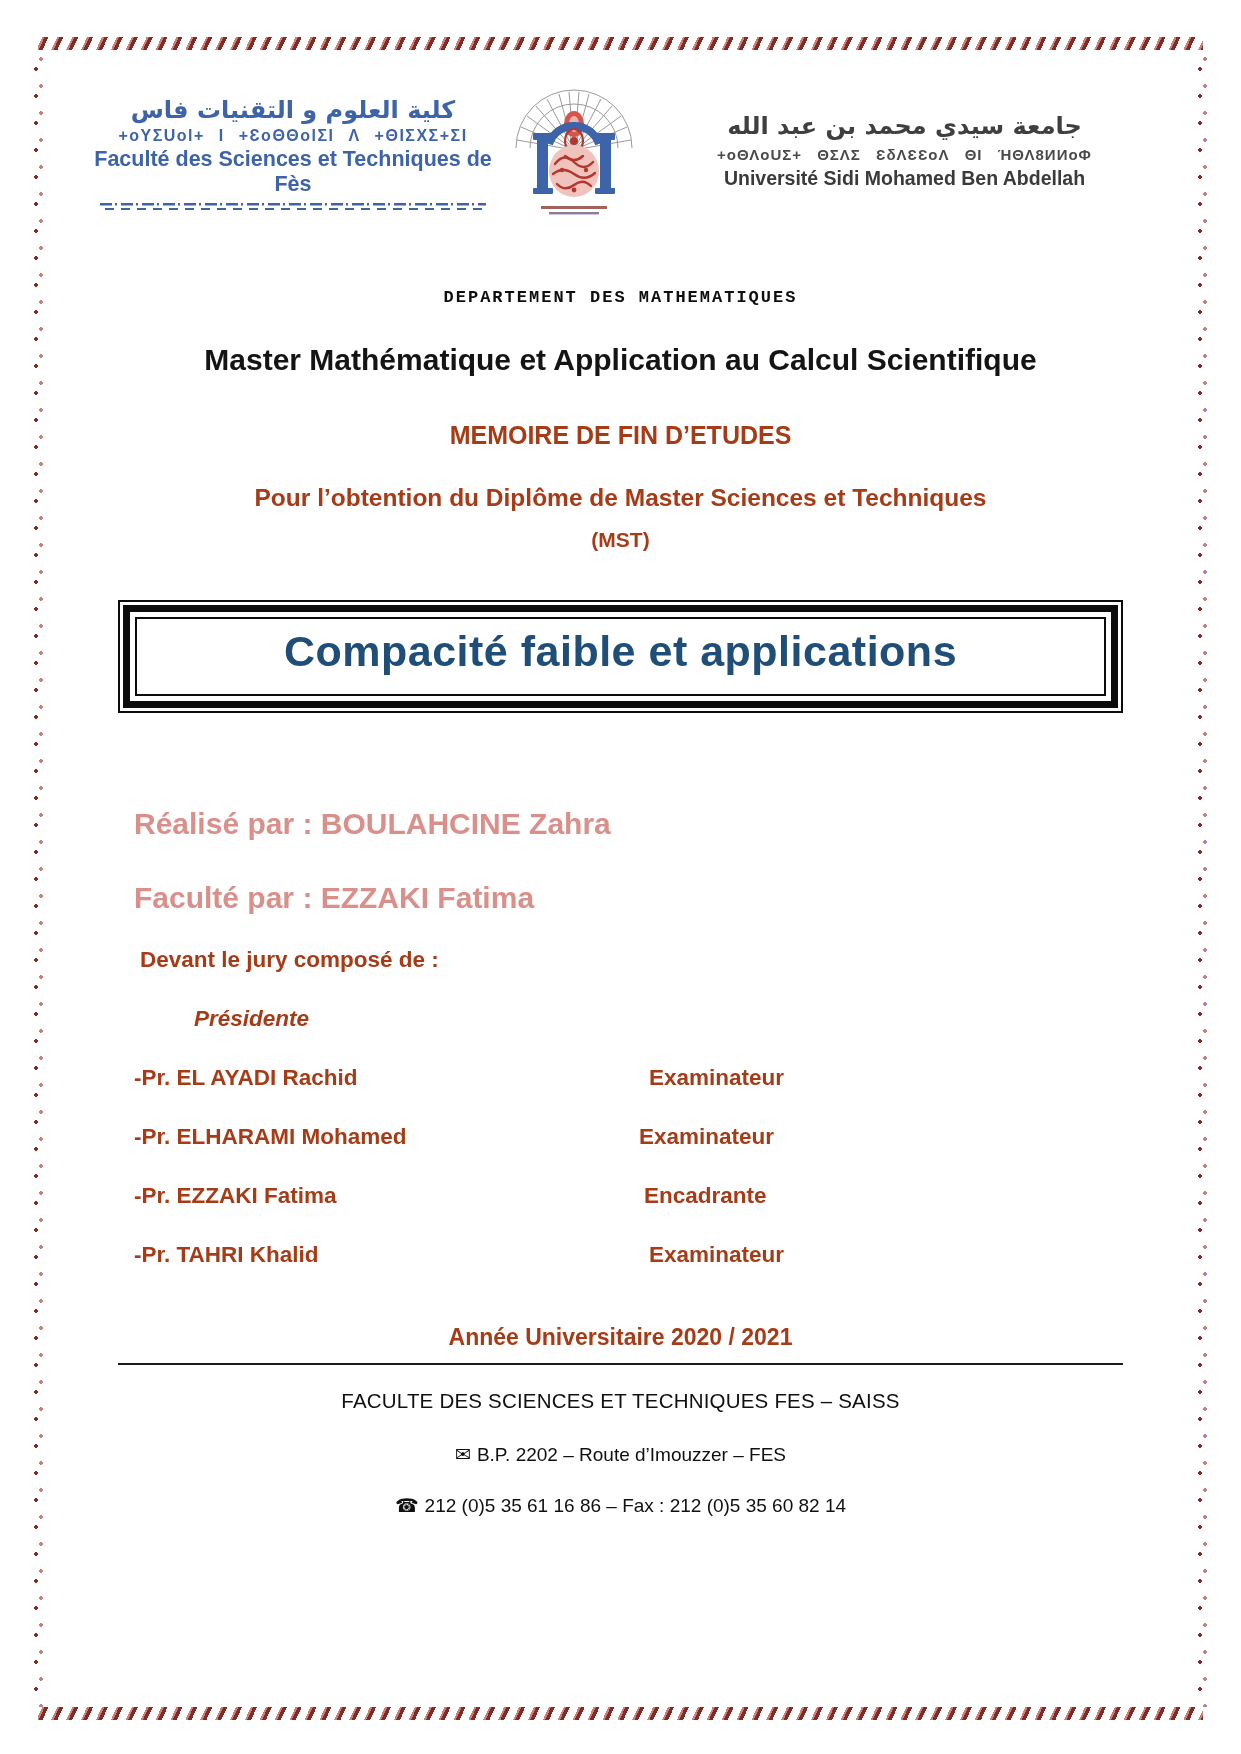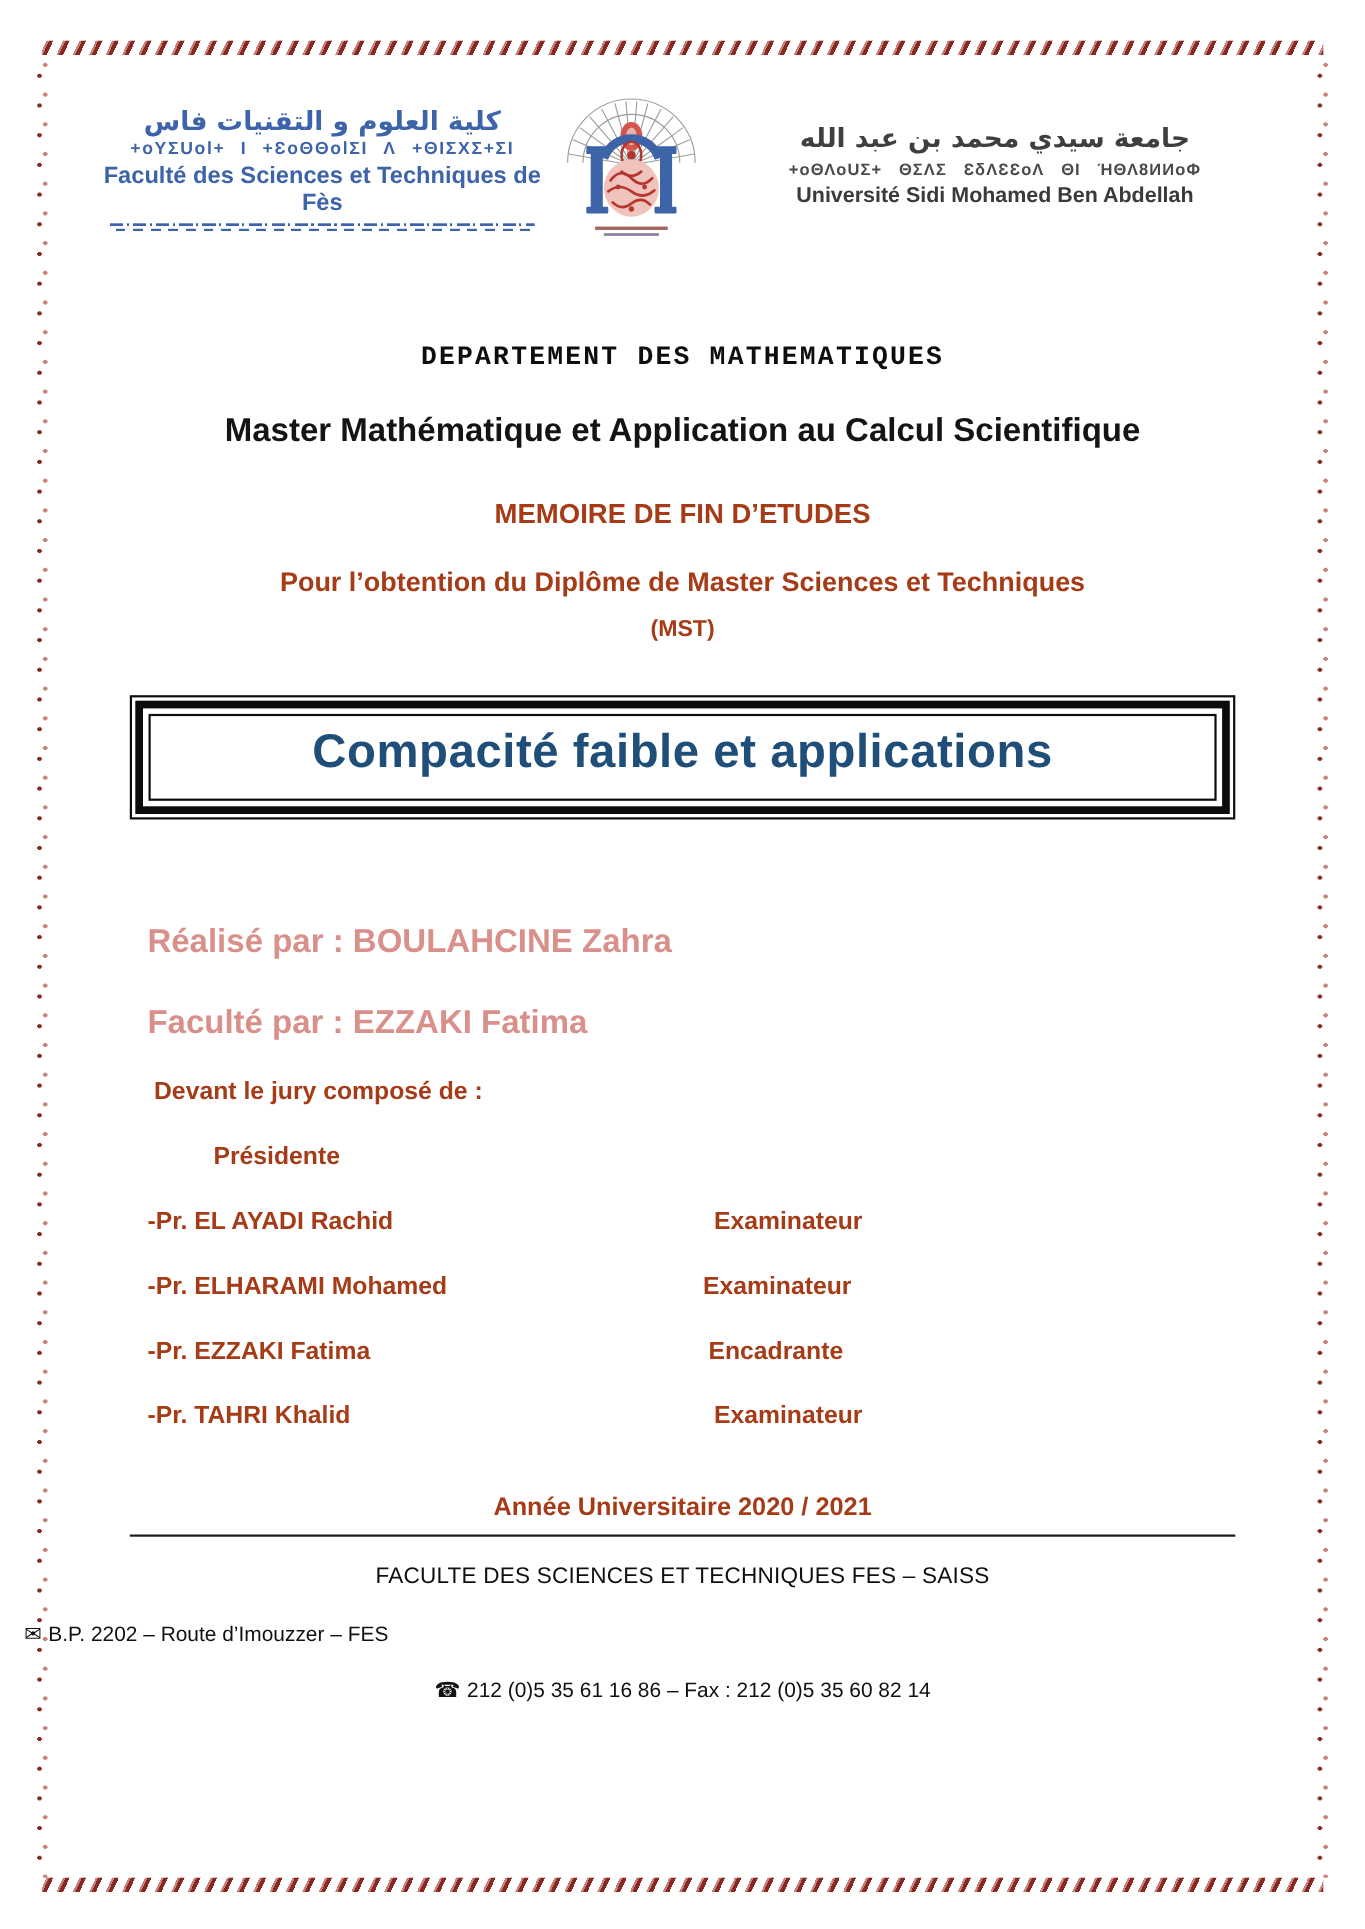--- a/index.html
+++ b/index.html
@@ -41,23 +41,23 @@
     background-repeat:no-repeat;
   }
   .header-logo { width:160px; margin-top:-10px; flex:none; display:flex; justify-content:center; }
   .header-right { flex:1; text-align:center; color:#3c3c3c; padding-top:16px; }
   .header-right .ar { font-family:"DejaVu Sans", sans-serif; font-size:24px; font-weight:bold; color:#3f3f3f; direction:rtl; }
   .header-right .tif { font-size:15px; font-weight:bold; color:#4a4a4a; letter-spacing:1px; margin-top:6px; word-spacing:10px; }
   .header-right .lat { font-size:19.5px; font-weight:bold; color:#3a3a3a; margin-top:4px; }
 
   
   .dept {
-    margin-top:84px; text-align:center; color:#0e0e0e;
+    margin-top:60px; text-align:center; color:#0e0e0e;
     font-family:"Liberation Mono","DejaVu Sans Mono",monospace;
-    font-weight:bold; font-size:24px; letter-spacing:2px;
+    font-weight:bold; font-size:17px; letter-spacing:2px;
   }
   .master { margin-top:36px; text-align:center; font-size:30px; font-weight:bold; color:#141414; }
   .macs   { margin-top:42px; text-align:center; font-size:30px; font-weight:bold; color:#141414; }
   .memoire{ margin-top:44px; text-align:center; font-size:25px; font-weight:bold; color:#a63c17; }
   .pour   { margin-top:34px; text-align:center; font-size:24.5px; font-weight:bold; color:#a63c17; }
   .mst    { margin-top:16px; text-align:center; font-size:21px; font-weight:bold; color:#a63c17; }
 
   
   .title-box-outer { margin:48px 118px 0; border:2.5px solid #0c0c0c; padding:3px; }
   .title-box-mid   { border:7px solid #0c0c0c; padding:5px; }
@@ -73,21 +73,21 @@
   .jury { margin:0 120px 0 134px; }
   .jury-row { display:flex; margin-top:33px; font-size:22.5px; font-weight:bold; color:#a63c17; }
   .jury-name { flex:0 0 505px; }
   .jury-role { flex:none; }
 
   .annee { margin-top:56px; text-align:center; font-size:23px; font-weight:bold; color:#a63c17; }
   .rule { margin:12px 118px 0; border-top:2.5px solid #1a1a1a; }
 
   
   .fac { margin-top:24px; text-align:center; font-size:20.5px; color:#101010; letter-spacing:0.2px; }
-  .bp  { margin-top:30px; text-align:left; font-size:19px; color:#101010;margin-left:22px; }
+  .bp  { margin-top:30px; text-align:center; font-size:19px; color:#101010; }
   .tel { margin-top:28px; text-align:center; font-size:19px; color:#101010; }
   .glyph-icon { font-family:"DejaVu Sans", sans-serif; font-size:19px; margin-right:6px; }
 </style>
 </head>
 <body>
 
 <div class="page">
 
   <div class="b-top"></div>
   <div class="b-bottom"></div>
@@ -176,21 +176,21 @@
       </div>
     </div>
   </div>
 
   <div class="realise">Réalisé par : BOULAHCINE Zahra</div>
   <div class="encadre">Faculté par : EZZAKI Fatima</div>
   <div class="devant">Devant le jury composé de :</div>
 
   <div class="jury">
     <div class="jury-row">
-      <div class="jury-role" style="margin-left:60px;">Présidente</div>
+      <div class="jury-role" style="margin-left:60px;font-style:italic;">Présidente</div>
     </div>
     <div class="jury-row">
       <div class="jury-name">-Pr. EL AYADI Rachid</div>
       <div class="jury-role" style="margin-left:10px;">Examinateur</div>
     </div>
     <div class="jury-row">
       <div class="jury-name">-Pr. ELHARAMI Mohamed</div>
       <div class="jury-role">Examinateur</div>
     </div>
     <div class="jury-row">

